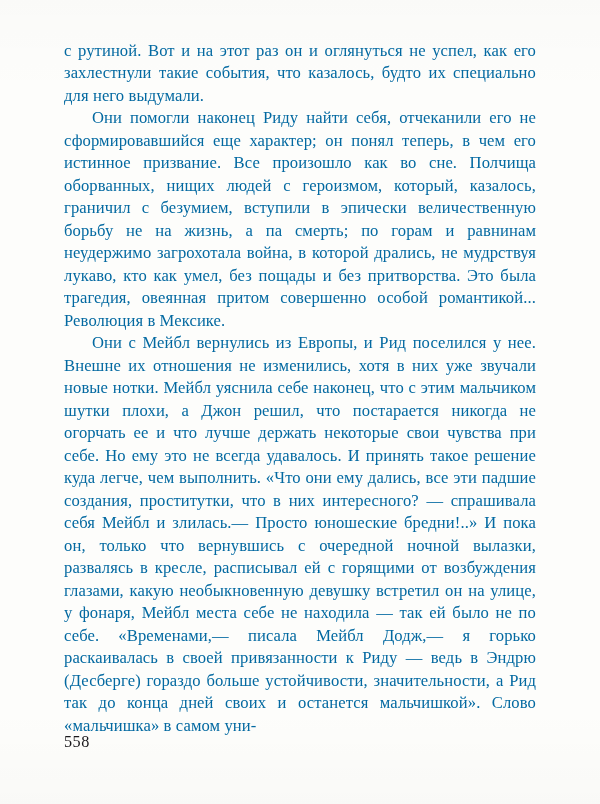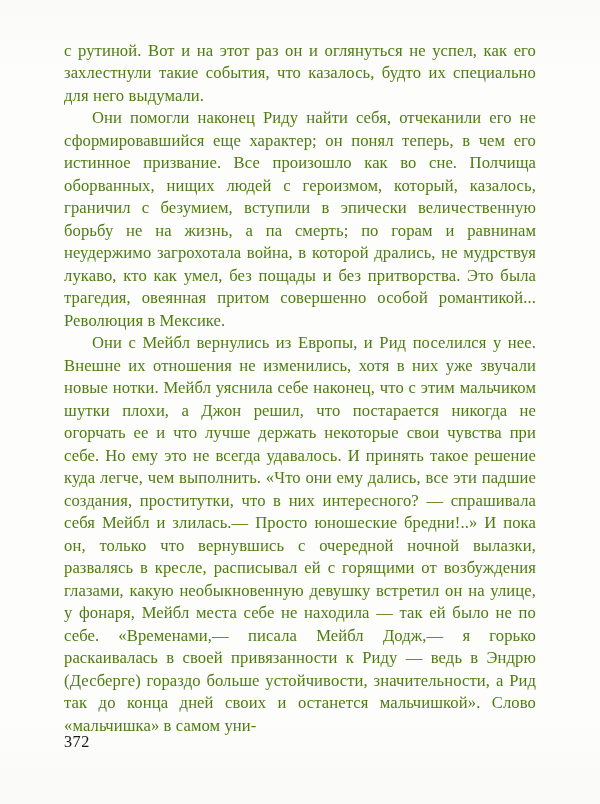--- a/index.html
+++ b/index.html
@@ -24,21 +24,21 @@
     left: 64px;
     top: 40px;
     width: 472px;
   }
   .para {
     margin: 0 0 0 0;
     font-size: 16.6px;
     line-height: 1.355;
     text-align: justify;
     text-justify: inter-word;
-    color: #4d7c0f;
+    color: #0369a1;
     hyphens: manual;
     letter-spacing: 0.1px;
   }
   .para.indent {
     text-indent: 28px;
   }
   .page-number {
     position: absolute;
     left: 64px;
     top: 733px;
@@ -57,14 +57,14 @@
 </style>
 </head>
 <body>
 
 <div class="page">
   <div class="text-column">
     <p class="para">с рутиной. Вот и на этот раз он и оглянуться не успел, как его захлестнули такие события, что казалось, будто их специально для него выдумали.</p>
     <p class="para indent">Они помогли наконец Риду найти себя, отчеканили его не сформировавшийся еще характер; он понял теперь, в чем его истинное призвание. Все произошло как во сне. Полчища оборванных, нищих людей с героизмом, который, казалось, граничил с безумием, вступили в эпически величественную борьбу не на жизнь, а па смерть; по горам и равнинам неудержимо загрохотала война, в которой дрались, не мудрствуя лукаво, кто как умел, без пощады и без притворства. Это была трагедия, овеянная притом совершенно особой романтикой... Революция в Мексике.</p>
     <p class="para indent">Они с Мейбл вернулись из Европы, и Рид поселился у нее. Внешне их отношения не изменились, хотя в них уже звучали новые нотки. Мейбл уяснила себе наконец, что с этим мальчиком шутки плохи, а Джон решил, что постарается никогда не огорчать ее и что лучше держать некоторые свои чувства при себе. Но ему это не всегда удавалось. И принять такое решение куда легче, чем выполнить. «Что они ему дались, все эти падшие создания, проститутки, что в них интересного? — спрашивала себя Мейбл и злилась.— Просто юношеские бредни!..» И пока он, только что вернувшись с очередной ночной вылазки, развалясь в кресле, расписывал ей с горящими от возбуждения глазами, какую необыкновенную девушку встретил он на улице, у фонаря, Мейбл места себе не находила — так ей было не по себе. «Временами,— писала Мейбл Додж,— я горько раскаивалась в своей привязанности к Риду — ведь в Эндрю (Десберге) гораздо больше устойчивости, значительности, а Рид так до конца дней своих и останется мальчишкой». Слово «мальчишка» в самом уни-</p>
   </div>
-  <div class="page-number">372</div>
+  <div class="page-number">558</div>
 </div>
 
 </body></html>

